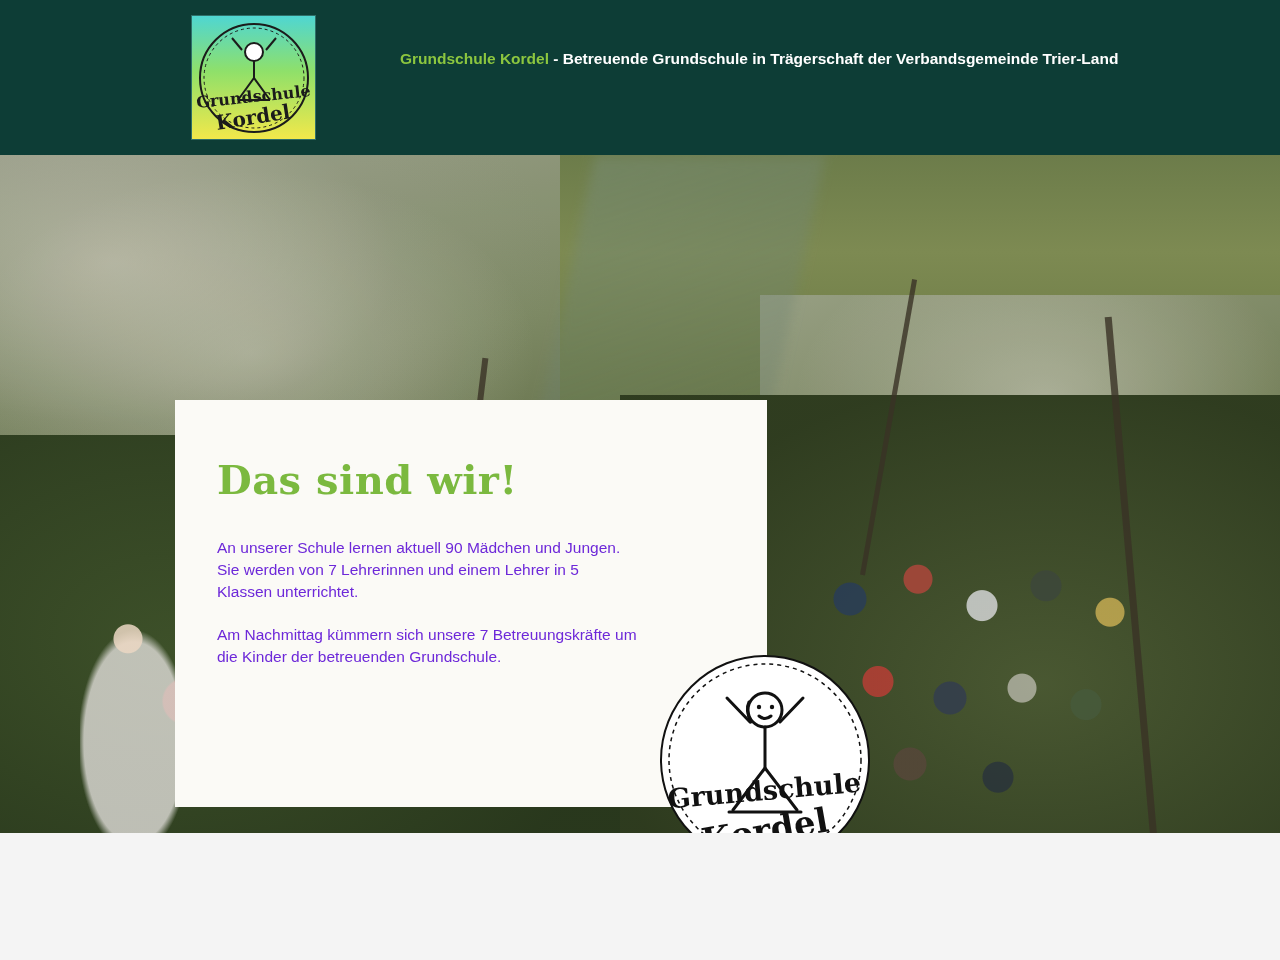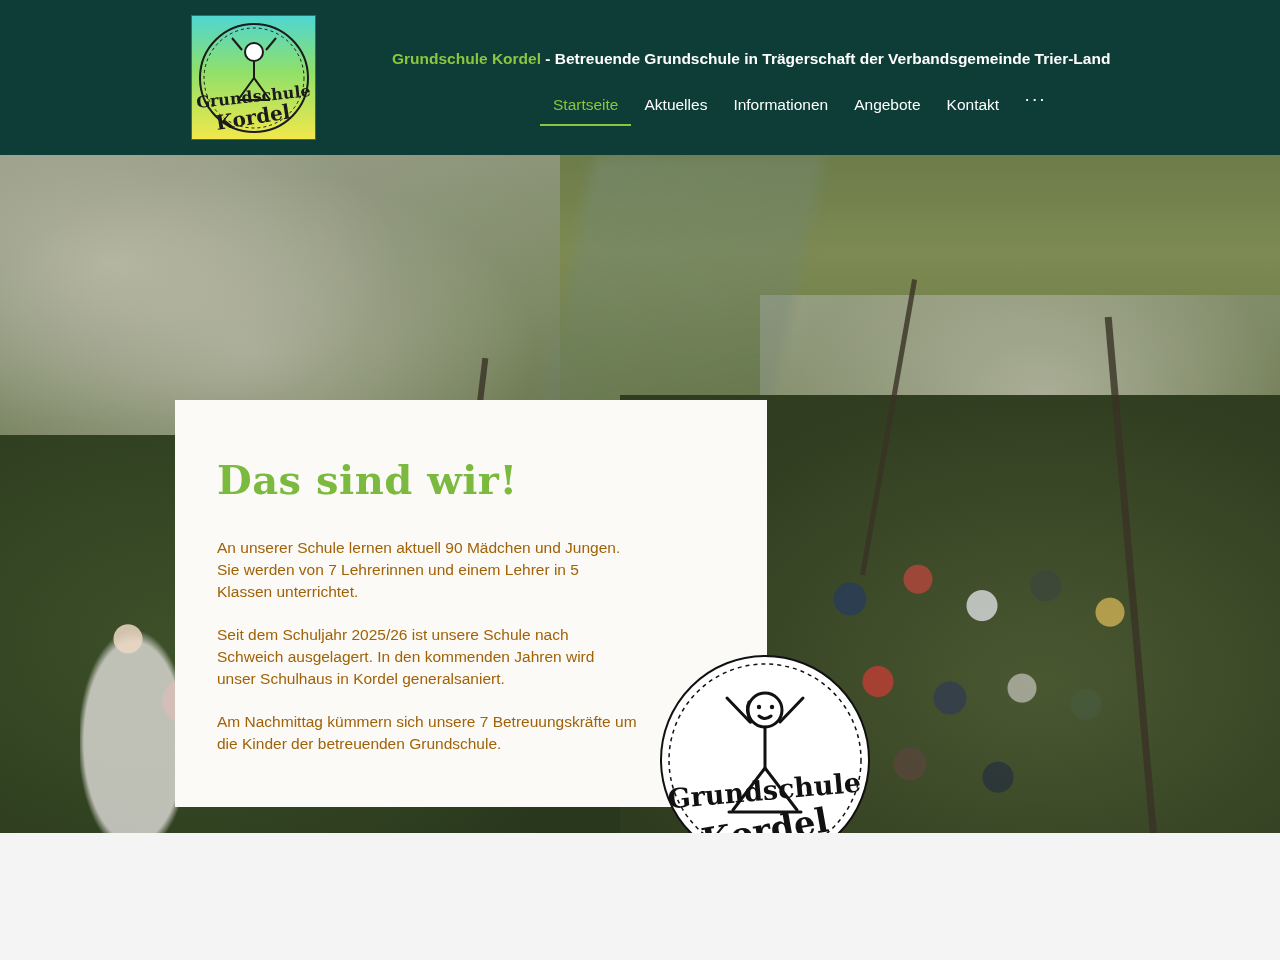--- a/index.html
+++ b/index.html
@@ -23,21 +23,21 @@
     left: 191px; top: 15px;
     width: 125px; height: 125px;
     background: linear-gradient(180deg, #4fd6d2 0%, #8fe06a 45%, #f2e84a 100%);
     border: 1px solid #2f6f69;
     overflow: hidden;
   }
   .logo-box svg { display: block; }
 
   .header-title {
     position: absolute;
-    left: 392px; top: 50px;
+    left: 400px; top: 50px;
     font-size: 15.5px;
     color: #ffffff;
     font-weight: bold;
     white-space: nowrap;
   }
   .header-title .school {
     color: #8cc63f;
     font-weight: bold;
   }
   .header-title .dash { color: #ffffff; font-weight: bold; }
@@ -162,21 +162,21 @@
     font-family: "DejaVu Serif", serif;
     font-size: 40px;
     font-weight: bold;
     color: #7bb93f;
     letter-spacing: 0.5px;
   }
   .card p {
     margin: 0 0 21px 0;
     font-size: 15.5px;
     line-height: 22px;
-    color: #a16207;
+    color: #6d28d9;
     max-width: 420px;
   }
 
   
   .watermark {
     position: absolute;
     left: 655px; top: 650px;
     width: 220px; height: 220px;
     z-index: 6;
     pointer-events: none;
@@ -215,28 +215,20 @@
         <text x="62" y="86" font-size="16" text-anchor="middle" transform="rotate(-6 62 86)">Grundschule</text>
         <text x="62" y="108" font-size="20" text-anchor="middle" transform="rotate(-9 62 108)">Kordel</text>
       </g>
     </svg>
   </div>
 
   <div class="header-title">
     <span class="school">Grundschule Kordel</span><span class="dash"> - </span><span>Betreuende Grundschule in Trägerschaft der Verbandsgemeinde Trier-Land</span>
   </div>
 
-  <nav class="nav">
-    <div class="nav-item active">Startseite</div>
-    <div class="nav-item">Aktuelles</div>
-    <div class="nav-item">Informationen</div>
-    <div class="nav-item">Angebote</div>
-    <div class="nav-item">Kontakt</div>
-    <div class="nav-more">···</div>
-  </nav>
 </div>
 
 <div class="hero">
   <div class="hero-img">
     <div class="sky-hill"></div>
     <div class="village"></div>
     <div class="village2"></div>
     <div class="river"></div>
     <div class="forest-left"></div>
     <div class="forest-right"></div>
@@ -244,21 +236,20 @@
     <div class="person-left"></div>
     <div class="branch" style="left:430px; top:200px; width:6px; height:430px; transform:rotate(7deg);"></div>
     <div class="branch" style="left:1150px; top:160px; width:7px; height:520px; transform:rotate(-5deg);"></div>
     <div class="branch" style="left:860px; top:120px; width:5px; height:300px; transform:rotate(10deg);"></div>
   </div>
 </div>
 
 <div class="card">
   <h1>Das sind wir!</h1>
   <p>An unserer Schule lernen aktuell 90 Mädchen und Jungen. Sie werden von 7 Lehrerinnen und einem Lehrer in 5 Klassen unterrichtet.</p>
-  <p>Seit dem Schuljahr 2025/26 ist unsere Schule nach Schweich ausgelagert. In den kommenden Jahren wird unser Schulhaus in Kordel generalsaniert.</p>
   <p>Am Nachmittag kümmern sich unsere 7 Betreuungskräfte um die Kinder der betreuenden Grundschule.</p>
 </div>
 
 <div class="watermark">
   <svg width="220" height="220" viewBox="0 0 220 220">
     <circle cx="110" cy="110" r="104" fill="#ffffff" stroke="#111111" stroke-width="2"></circle>
     <circle cx="110" cy="110" r="96" fill="none" stroke="#111111" stroke-width="1.5" stroke-dasharray="4 4"></circle>
     <g stroke="#111111" stroke-width="3" fill="none" stroke-linecap="round">
       <circle cx="110" cy="60" r="17" fill="#ffffff"></circle>
       <circle cx="104" cy="57" r="2.2" fill="#111111" stroke="none"></circle>

